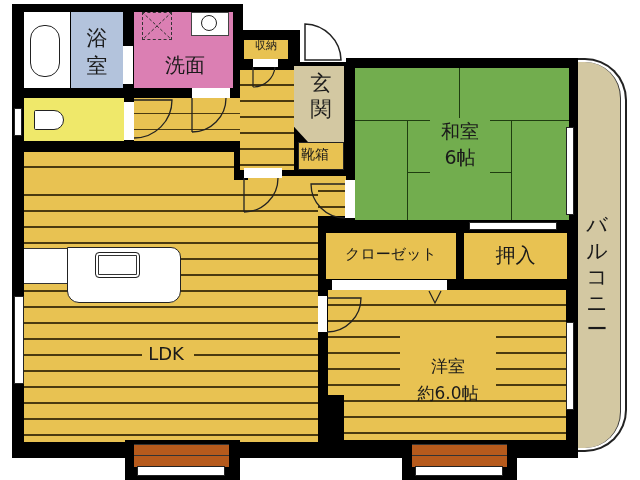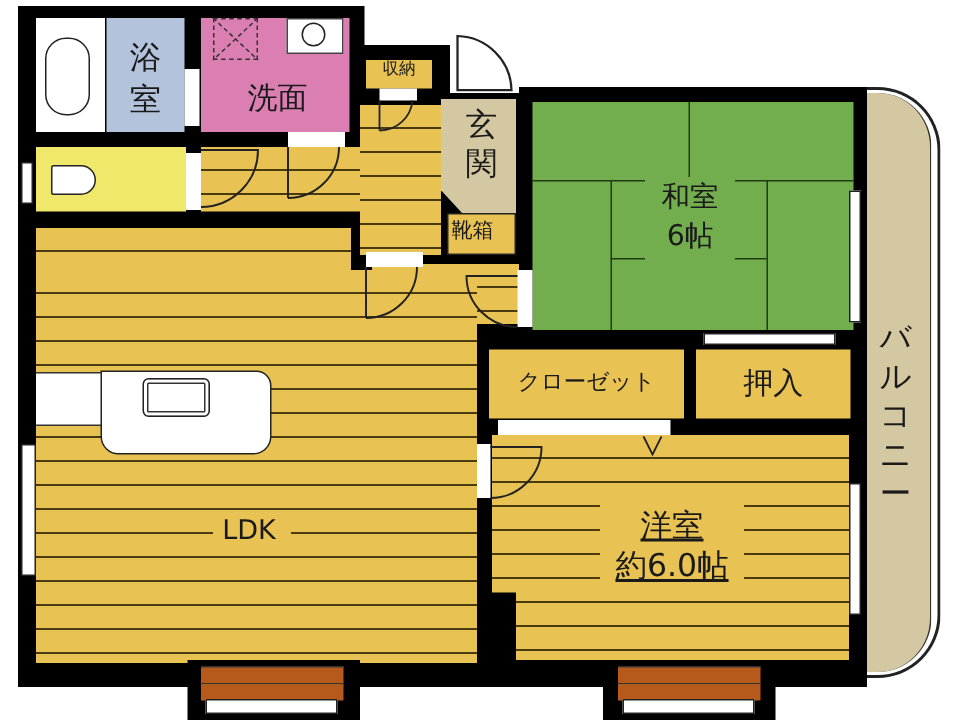--- a/index.html
+++ b/index.html
@@ -126,19 +126,19 @@
 <div class="floor" style="left:328px;top:290px;width:238px;height:150px;"></div>
 <div class="wall" style="left:326px;top:395px;width:18px;height:50px;"></div>
 <svg style="left:428px;top:290px;" width="14" height="14">
   <path d="M1 1 L7 13 L13 1" fill="none" stroke="#222" stroke-width="1.2"></path>
 </svg>
 <div class="win" style="left:318px;top:296px;width:9px;height:36px;border:none;"></div>
 <svg style="left:327px;top:292px;" width="36" height="42">
   <path d="M0 40 A34 34 0 0 0 34 6 L0 6" fill="none" stroke="#222" stroke-width="1.3"></path>
 </svg>
 <div class="plain" style="left:400px;top:336px;width:96px;height:58px;background:#e8c252;"></div>
-<div class="lbl" style="left:398px;top:337px;width:100px;font-size:21px;line-height:27px;text-decoration:underline;">洋室
+<div class="lbl" style="left:398px;top:353px;width:100px;font-size:17px;line-height:27px;">洋室
 約6.0帖</div>
 <div class="win" style="left:566px;top:322px;width:8px;height:88px;"></div>
 
 <div class="wall" style="left:402px;top:440px;width:115px;height:40px;"></div>
 <div class="plain" style="left:412px;top:444px;width:95px;height:22px;background:#b65a1c;border-top:1px solid #333;background-image:linear-gradient(to bottom,transparent 10px,#333 10px,#333 11px,transparent 11px);"></div>
 <div class="win" style="left:415px;top:466px;width:88px;height:10px;"></div>
 
 </body></html>

